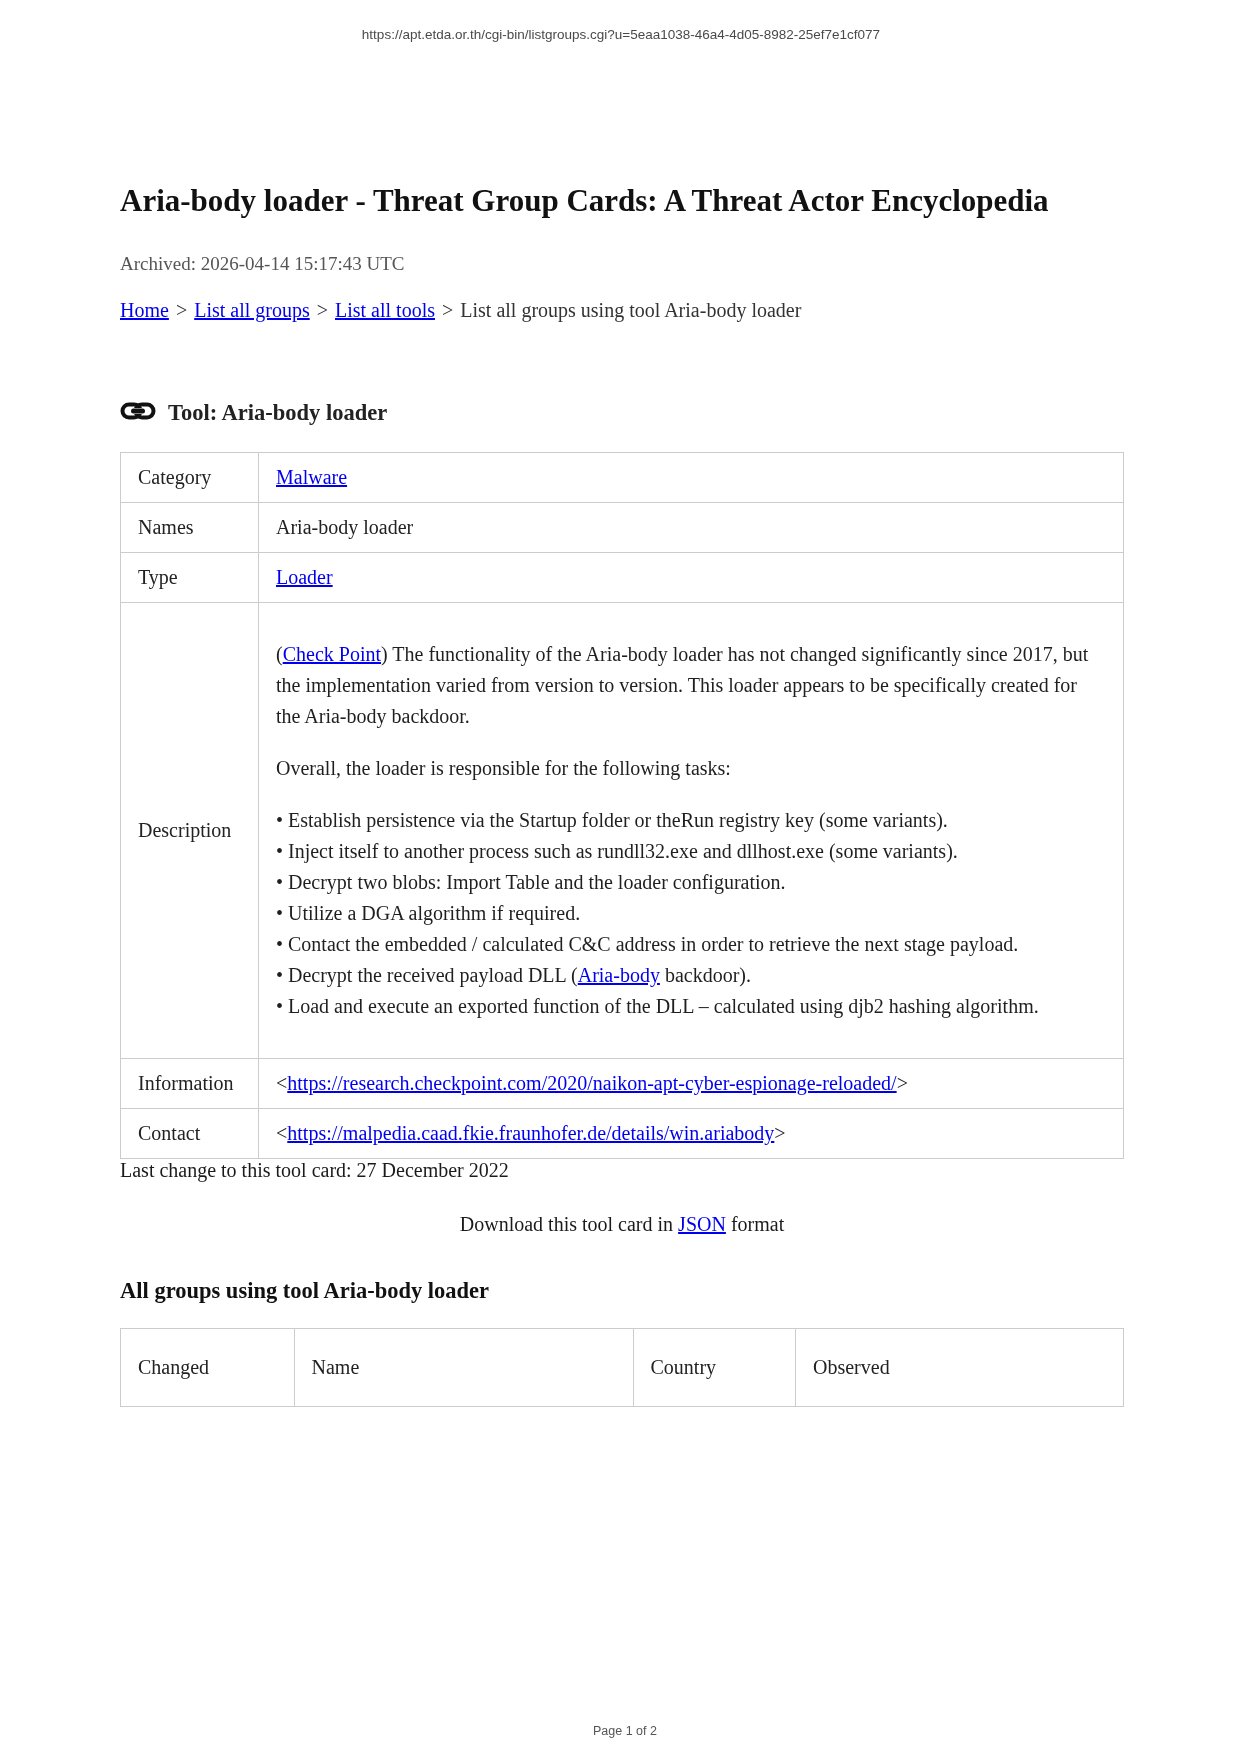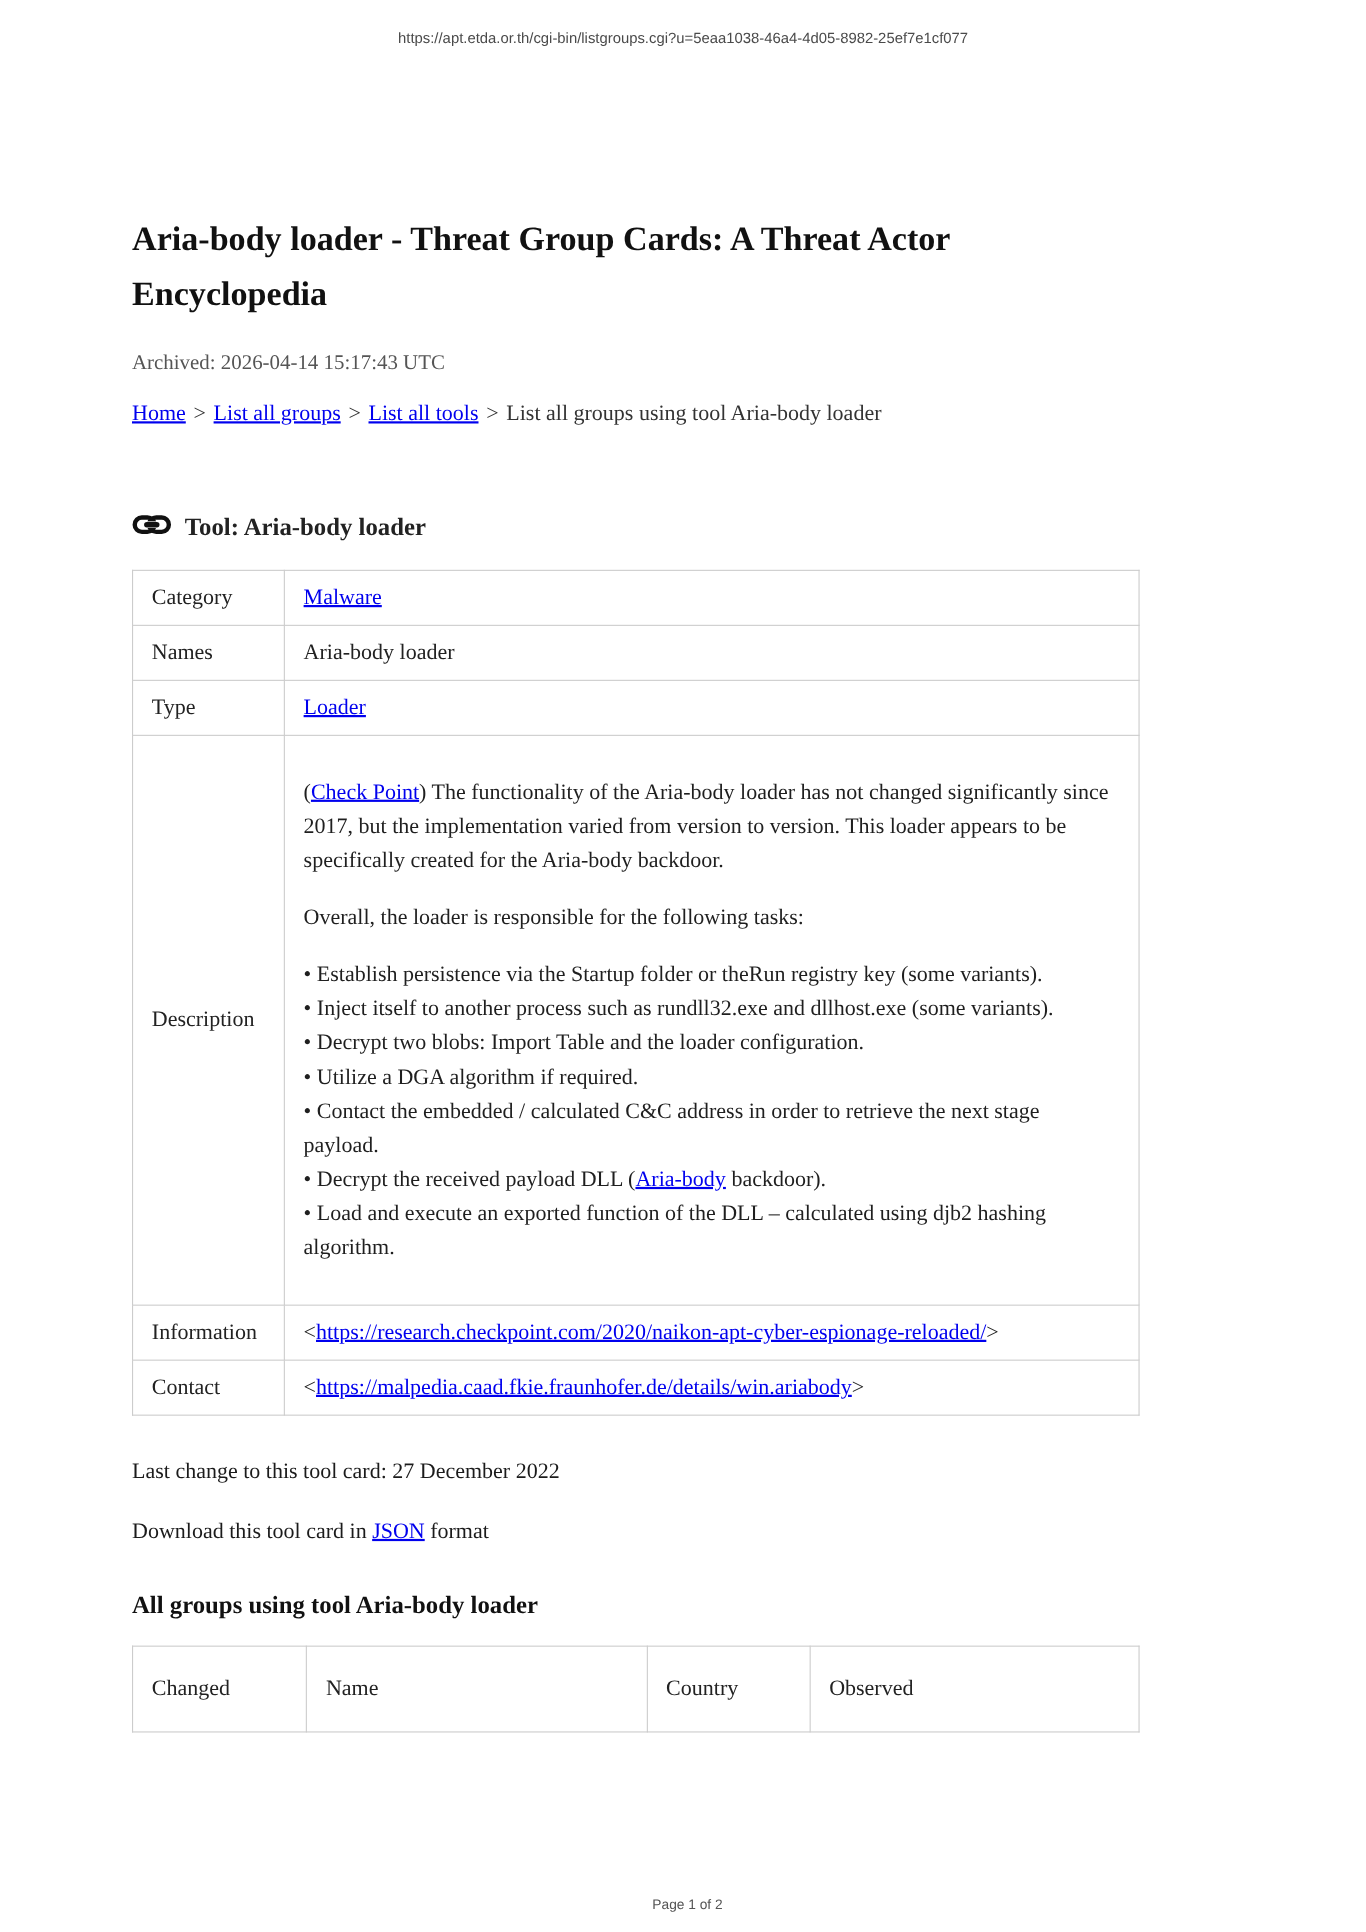--- a/index.html
+++ b/index.html
@@ -17,23 +17,23 @@
     top: 27px;
     left: 0;
     width: 100%;
     text-align: center;
     font-family: "Liberation Sans", sans-serif;
     font-size: 13.5px;
     color: #4a4a4a;
   }
   .content {
     position: absolute;
-    top: 16px;
+    top: 0;
     left: 120px;
-    width: 916px;
+    width: 1004px;
   }
   h1.page-title {
     margin: 176px 0 0 0;
     font-size: 31px;
     line-height: 50px;
     font-weight: 700;
     color: #111111;
   }
   .archived {
     margin-top: 27px;
@@ -72,22 +72,22 @@
     padding: 13px 17px;
     vertical-align: middle;
     color: #222222;
   }
   .tool-table { margin-top: 26px; }
   .tool-table td.label { width: 138px; }
   .tool-table td.desc { padding: 36px 17px; color: #1f1f1f; }
   .desc-block { line-height: 31px; margin: 0 0 21px 0; }
   .desc-block:last-child { margin-bottom: 0; }
   .bullet-line { line-height: 31px; }
-  .after-table { margin-top: 40px; font-size: 20px; }
-  .download-line { margin-top: 31px; font-size: 20px; }
+  .after-table { font-size: 20px; }
+  .download-line { margin-top: 31px; font-size: 20px; text-align: center; }
   h3.groups-heading {
     margin: 42px 0 0 0;
     font-size: 22.5px;
     font-weight: 700;
     color: #111111;
   }
   .groups-table { margin-top: 24px; }
   .groups-table td { padding: 27px 17px; }
   .page-footer {
     position: absolute;

